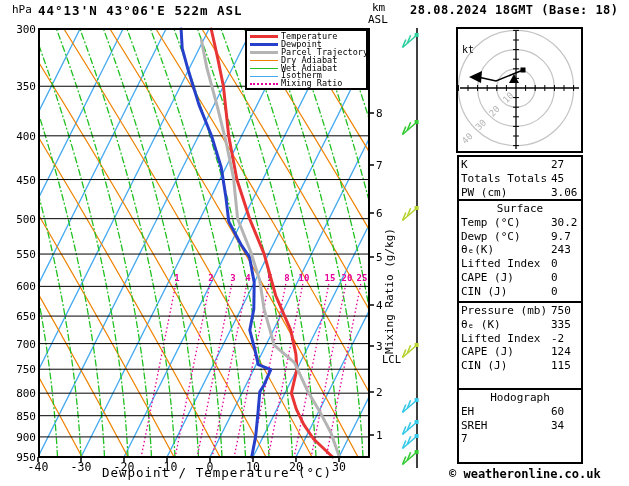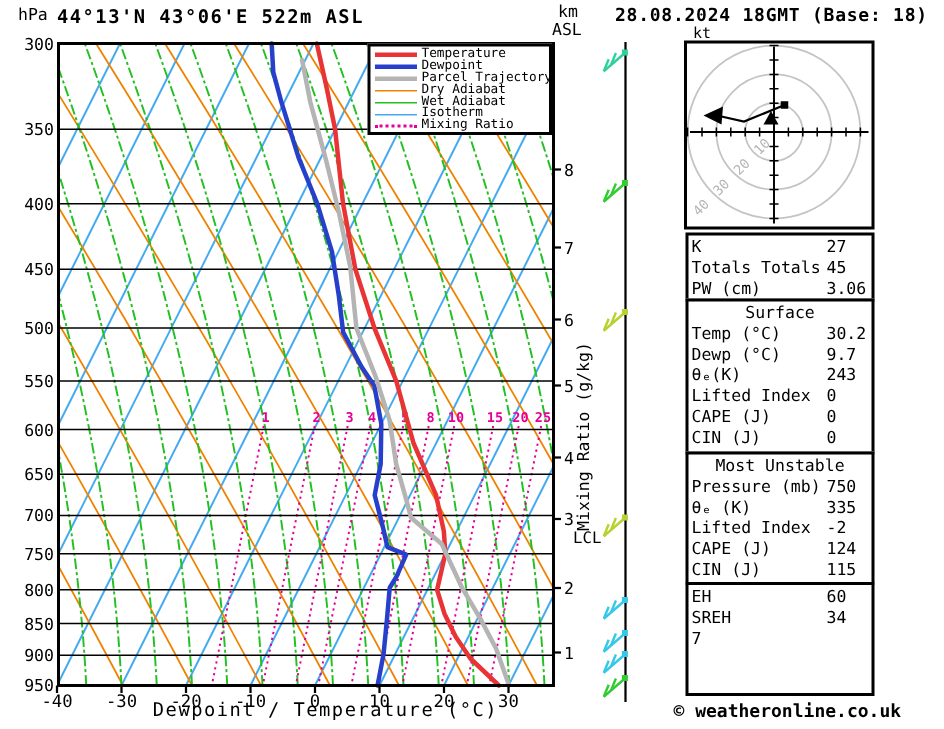--- a/index.html
+++ b/index.html
@@ -285,21 +285,21 @@
 
   <div class="abs hdr" style="left:12px;top:3px;">hPa</div>
   <div class="abs title" style="left:38px;top:3px;">44°13'N 43°06'E 522m ASL</div>
   <div class="abs hdr" style="left:372px;top:1px;">km</div>
   <div class="abs hdr" style="left:368px;top:13px;">ASL</div>
   <div class="abs date" style="left:410px;top:3px;text-align:right;">28.08.2024 18GMT (Base: 18)</div>
 
   <div class="abs xlabel" style="left:52px;top:465px;">Dewpoint / Temperature (°C)</div>
   <div class="abs mixlabel" style="left:389px;top:291px;">Mixing Ratio (g/kg)</div>
   <div class="abs lcl" style="left:382px;top:337px;margin-top:16px;">LCL</div>
-  <div class="abs kt" style="left:462px;top:17px;z-index:3;">kt</div>
+  <div class="abs kt" style="left:462px;top:44px;z-index:3;">kt</div>
   <div class="abs legend" id="legend-box">
       <div class="lrow">
         <span class="sample" style="background: rgb(232, 52, 52); height: 3px;"></span>
         <span class="ltext">Temperature</span>
       </div>
       <div class="lrow">
         <span class="sample" style="background: rgb(39, 64, 204); height: 3px;"></span>
         <span class="ltext">Dewpoint</span>
       </div>
       <div class="lrow">
@@ -361,21 +361,20 @@
       <div class="trow">
         <span class="lab">CAPE (J)</span>
         <span class="val">0</span>
       </div>
       <div class="trow">
         <span class="lab">CIN (J)</span>
         <span class="val">0</span>
       </div>
     </div>
   <div class="tbox" style="top:301px;height:89px;" id="tbox2">
-      <div class="ttitle">Most Unstable</div>
       <div class="trow">
         <span class="lab">Pressure (mb)</span>
         <span class="val">750</span>
       </div>
       <div class="trow">
         <span class="lab">θₑ (K)</span>
         <span class="val">335</span>
       </div>
       <div class="trow">
         <span class="lab">Lifted Index</span>
@@ -384,20 +383,21 @@
       <div class="trow">
         <span class="lab">CAPE (J)</span>
         <span class="val">124</span>
       </div>
       <div class="trow">
         <span class="lab">CIN (J)</span>
         <span class="val">115</span>
       </div>
     </div>
   <div class="tbox" style="top:388px;height:76px;" id="tbox3">
+      <div class="ttitle">Hodograph</div>
       <div class="trow">
         <span class="lab">EH</span>
         <span class="val">60</span>
       </div>
       <div class="trow">
         <span class="lab">SREH</span>
         <span class="val">34</span>
       </div>
       <div class="trow">
         <span class="val">7</span>

